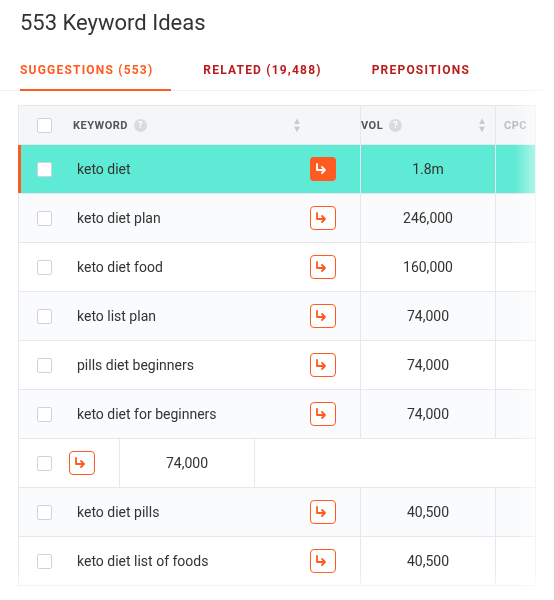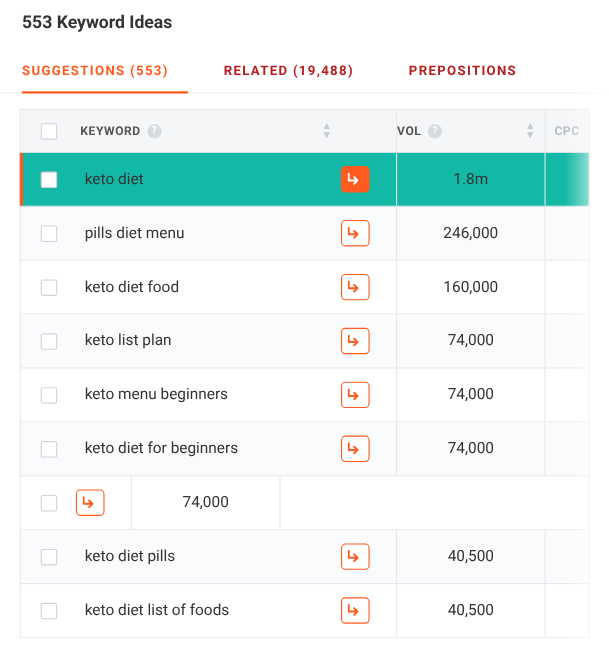--- a/index.html
+++ b/index.html
@@ -5,22 +5,22 @@
     * { box-sizing: border-box; margin: 0; padding: 0; }
     body {
       font-family: -apple-system, BlinkMacSystemFont, "Segoe UI", Roboto, sans-serif;
       background: #fff;
       width: 554px;
       height: 600px;
       overflow: hidden;
       position: relative;
     }
     .page-title {
-      font-size: 16px;
-      font-weight: 700;
+      font-size: 22px;
+      font-weight: 400;
       color: #333;
       padding: 10px 20px 18px 20px;
     }
     .tabs {
       display: flex;
       padding: 0 20px;
       border-bottom: 1px solid #eee;
       gap: 12px;
     }
     .tab {
@@ -113,21 +113,21 @@
       height: 49px;
       border-left: 1px solid #e6e8ec;
       border-right: 1px solid #e6e8ec;
       border-bottom: 1px solid #e6e8ec;
       font-size: 14px;
       color: #333;
       position: relative;
     }
     .row:nth-child(even) { background: #fafbfc; }
     .row.selected {
-      background: #14b8a6;
+      background: #5eead4;
     }
     .row.selected::before {
       content: "";
       position: absolute;
       left: -1px;
       top: 0;
       bottom: 0;
       width: 3px;
       background: #ff5a1f;
     }
@@ -239,21 +239,21 @@
       </div>
     </div>
     <div class="col-vol">1.8m</div>
     <div class="col-cpc"></div>
   </div>
     <div class="row">
     <div class="col-check">
       <div class="checkbox"></div>
     </div>
     <div class="col-keyword">
-      <span class="keyword-text">pills diet menu</span>
+      <span class="keyword-text">keto diet plan</span>
     </div>
     <div class="col-action">
       <div class="action-btn outline">
         <span>
             <svg width="14" height="12" viewBox="0 0 14 12">
     <path d="M1 1 L1 7 L9 7 M6 4 L9 7 L6 10" stroke="#ff5a1f" stroke-width="1.8" fill="none" stroke-linecap="round" stroke-linejoin="round"></path>
   </svg>
           </span>
       </div>
     </div>
@@ -296,21 +296,21 @@
       </div>
     </div>
     <div class="col-vol">74,000</div>
     <div class="col-cpc"></div>
   </div>
     <div class="row">
     <div class="col-check">
       <div class="checkbox"></div>
     </div>
     <div class="col-keyword">
-      <span class="keyword-text">keto menu beginners</span>
+      <span class="keyword-text">pills diet beginners</span>
     </div>
     <div class="col-action">
       <div class="action-btn outline">
         <span>
             <svg width="14" height="12" viewBox="0 0 14 12">
     <path d="M1 1 L1 7 L9 7 M6 4 L9 7 L6 10" stroke="#ff5a1f" stroke-width="1.8" fill="none" stroke-linecap="round" stroke-linejoin="round"></path>
   </svg>
           </span>
       </div>
     </div>

